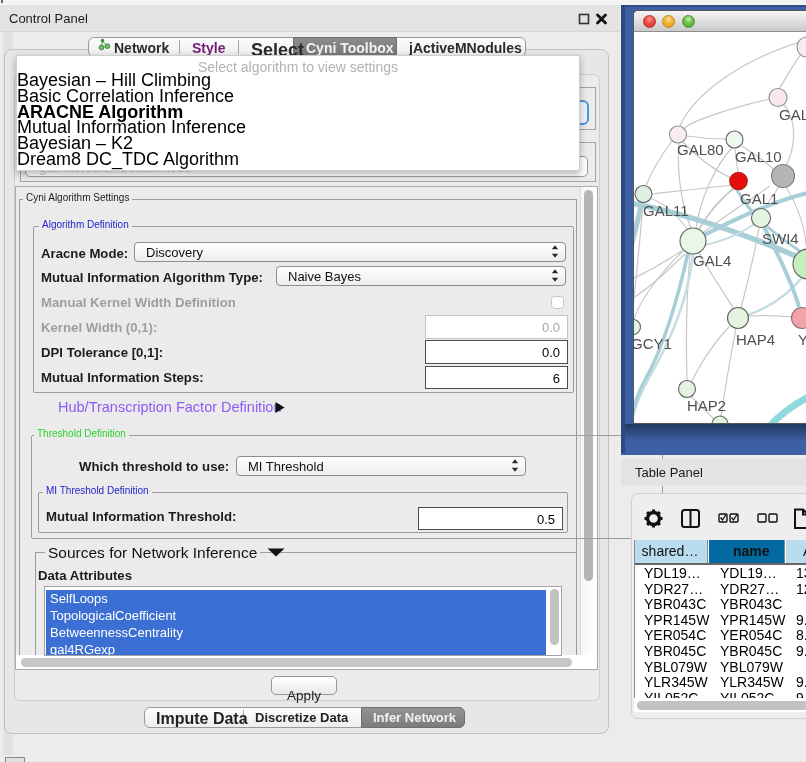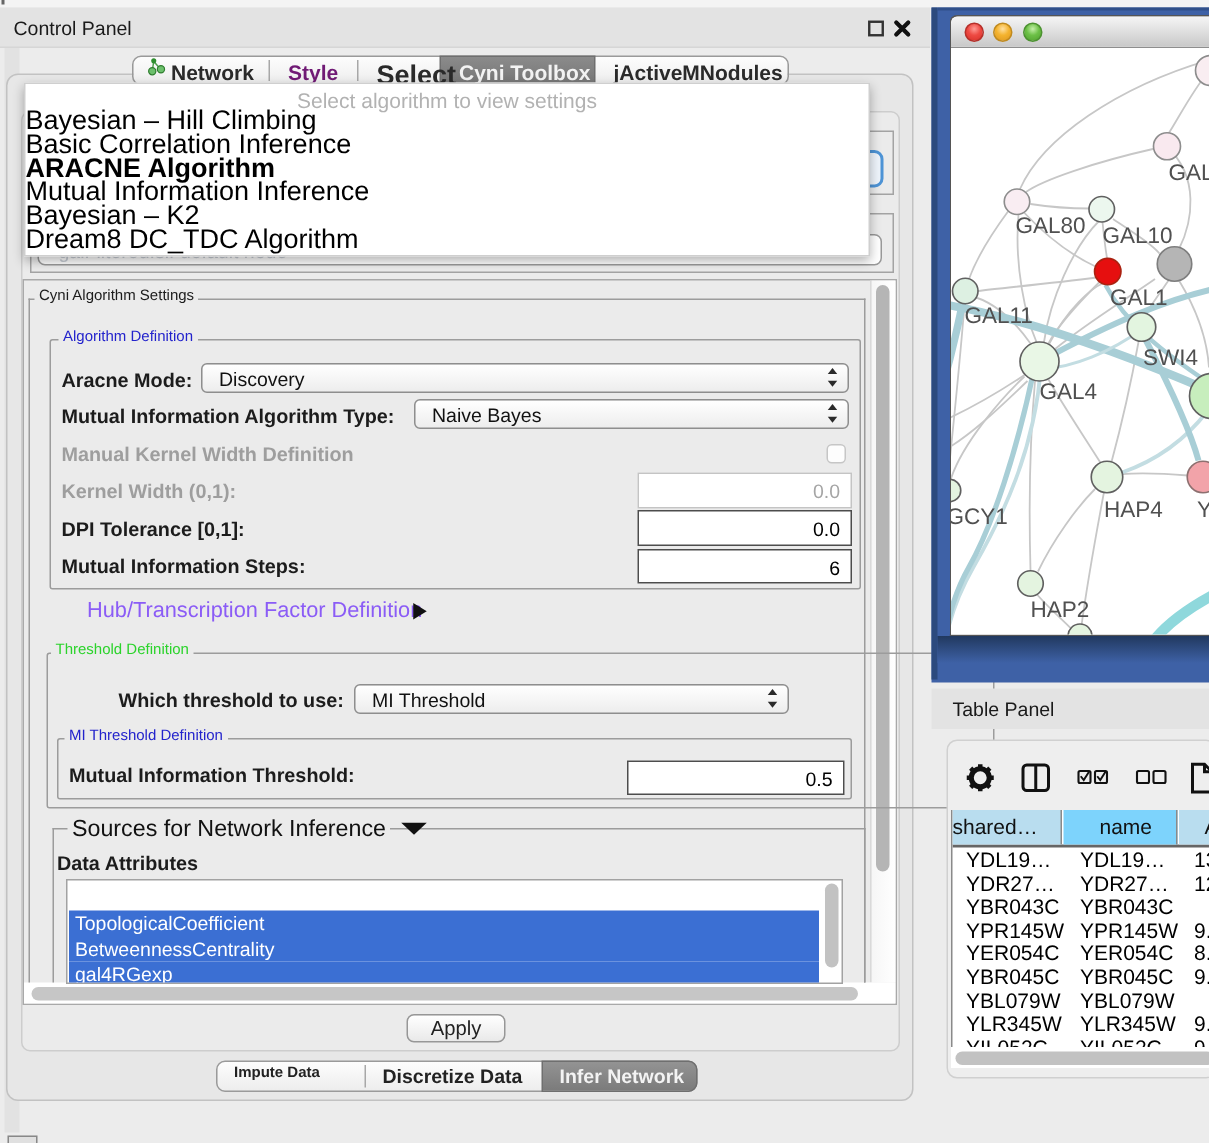--- a/index.html
+++ b/index.html
@@ -128,32 +128,33 @@
 
 <div class="a" style="left:35px;top:552px;width:542px;height:103px;border:1px solid #9c9c9c;border-bottom:none;"></div>
 <div class="a gtit" style="left:45px;top:544px;color:#111;font-size:15.5px;background:#ebebeb;">Sources for Network Inference</div>
 <svg class="a" style="left:267px;top:548px;" width="18" height="9" viewBox="0 0 18 9">
     <path d="M0.5 0.5 L17.5 0.5 L9 8.5 Z" fill="#111"></path>
   </svg>
 
 <div class="a lbl" style="left:38px;top:568px;">Data Attributes</div>
 
 <div class="a" style="left:44px;top:586px;width:518px;height:70px;border:1px solid #a2a2a2;background:#fff;overflow:hidden;">
+  <div style="position:absolute;left:1px;top:3px;width:500px;height:17px;background:#3b6fd3;color:#fff;font-size:13px;padding:1px 0 0 4px;">SelfLoops</div>
   <div style="position:absolute;left:1px;top:20px;width:500px;height:17px;background:#3b6fd3;color:#ffffff;font-size:13px;padding:1px 0 0 4px;">TopologicalCoefficient</div>
   <div style="position:absolute;left:1px;top:37px;width:500px;height:17px;background:#3b6fd3;color:#fff;font-size:13px;padding:1px 0 0 4px;">BetweennessCentrality</div>
   <div style="position:absolute;left:1px;top:54px;width:500px;height:17px;background:#3b6fd3;color:#fff;font-size:13px;padding:1px 0 0 4px;">gal4RGexp</div>
   <div style="position:absolute;left:505px;top:2px;width:9px;height:56px;background:#c2c2c2;border-radius:4.5px;"></div>
 </div>
 
-<div class="a" style="left:271px;top:676px;width:66px;height:19px;border:1px solid #979797;border-radius:5px;background:linear-gradient(#ffffff,#e9e9e9);text-align:center;font-size:13.5px;color:#222;padding-top:1px;">Apply</div>
+<div class="a" style="left:271px;top:676px;width:66px;height:19px;border:1px solid #979797;border-radius:5px;background:linear-gradient(#ffffff,#e9e9e9);text-align:center;font-size:13.5px;color:#222;padding-top:11px;">Apply</div>
 
 <div class="a" style="left:144px;top:707px;width:321px;height:21px;background:linear-gradient(#fdfdfd,#ededed);border:1px solid #9a9a9a;border-radius:6px;"></div>
 <div class="a" style="left:361px;top:707px;width:104px;height:21px;background:linear-gradient(#939393,#7b7b7b);border:1px solid #6f6f6f;border-radius:0 6px 6px 0;"></div>
 <div class="sep" style="left:243px;top:710px;height:15px;"></div>
-<div class="a" style="left:156px;top:710px;font-size:10px;font-weight:bold;color:#222;">Impute Data</div>
+<div class="a" style="left:156px;top:710px;font-size:16px;font-weight:bold;color:#222;">Impute Data</div>
 <div class="a" style="left:255px;top:710px;font-size:13px;font-weight:bold;color:#222;">Discretize Data</div>
 <div class="a" style="left:373px;top:710px;font-size:13px;font-weight:bold;color:#f3f3f3;">Infer Network</div>
 
 <div class="a" style="left:5px;top:757px;width:20px;height:10px;border:1px solid #888;background:#e0e0e0;"></div>
 
 <div class="a" style="left:621px;top:5px;width:185px;height:450px;background:#3e61a6;"></div>
 <div class="a" style="left:621px;top:5px;width:4px;height:448px;background:#2c4a7e;"></div>
 <div class="a" style="left:625px;top:5px;width:181px;height:2px;background:#31508a;"></div>
 
 <div class="a" style="left:625px;top:424px;width:181px;height:18px;background:linear-gradient(#21395f,#3e61a6);"></div>
@@ -276,22 +277,22 @@
     <g fill="none" stroke="#111" stroke-width="2">
       <path d="M155 4.5 L163 4.5 L168 9.5 L168 23 L155 23 Z"></path>
       <path d="M163 4.5 L163 9.5 L168 9.5"></path>
     </g>
   </g>
 </svg>
 
 <div class="a" style="left:634px;top:540px;width:172px;height:158px;border-left:1px solid #8a8a8a;background:#fff;overflow:hidden;">
 
   <div style="position:absolute;left:0;top:0;width:172px;height:25px;border-bottom:2px solid #666;">
-    <div style="position:absolute;left:0;top:0;width:73px;height:23px;background:#b9ddef;border-right:1px solid #8a8a8a;text-align:left;font-size:14px;color:#111;padding:3px 2px 0 0;">shared…</div>
-    <div style="position:absolute;left:74px;top:0;width:76px;height:23px;background:#7dd3fc;border-right:1px solid #8a8a8a;font-size:14px;color:#111;padding:3px 0 0 24px;">name</div>
+    <div style="position:absolute;left:0;top:0;width:73px;height:23px;background:#b9ddef;border-right:1px solid #8a8a8a;text-align:center;font-size:14px;color:#111;padding:3px 2px 0 0;">shared…</div>
+    <div style="position:absolute;left:74px;top:0;width:76px;height:23px;background:#0369a1;border-right:1px solid #8a8a8a;font-size:14px;color:#111;padding:3px 0 0 24px;font-weight:bold;">name</div>
     <div style="position:absolute;left:151px;top:0;width:21px;height:23px;background:#b9ddef;font-size:14px;color:#111;padding:3px 0 0 17px;">A</div>
   </div>
   <div style="position:absolute;left:9px;top:26px;font-size:14px;color:#000;line-height:15.6px;white-space:pre;">YDL19…
 YDR27…
 YBR043C
 YPR145W
 YER054C
 YBR045C
 YBL079W
 YLR345W

